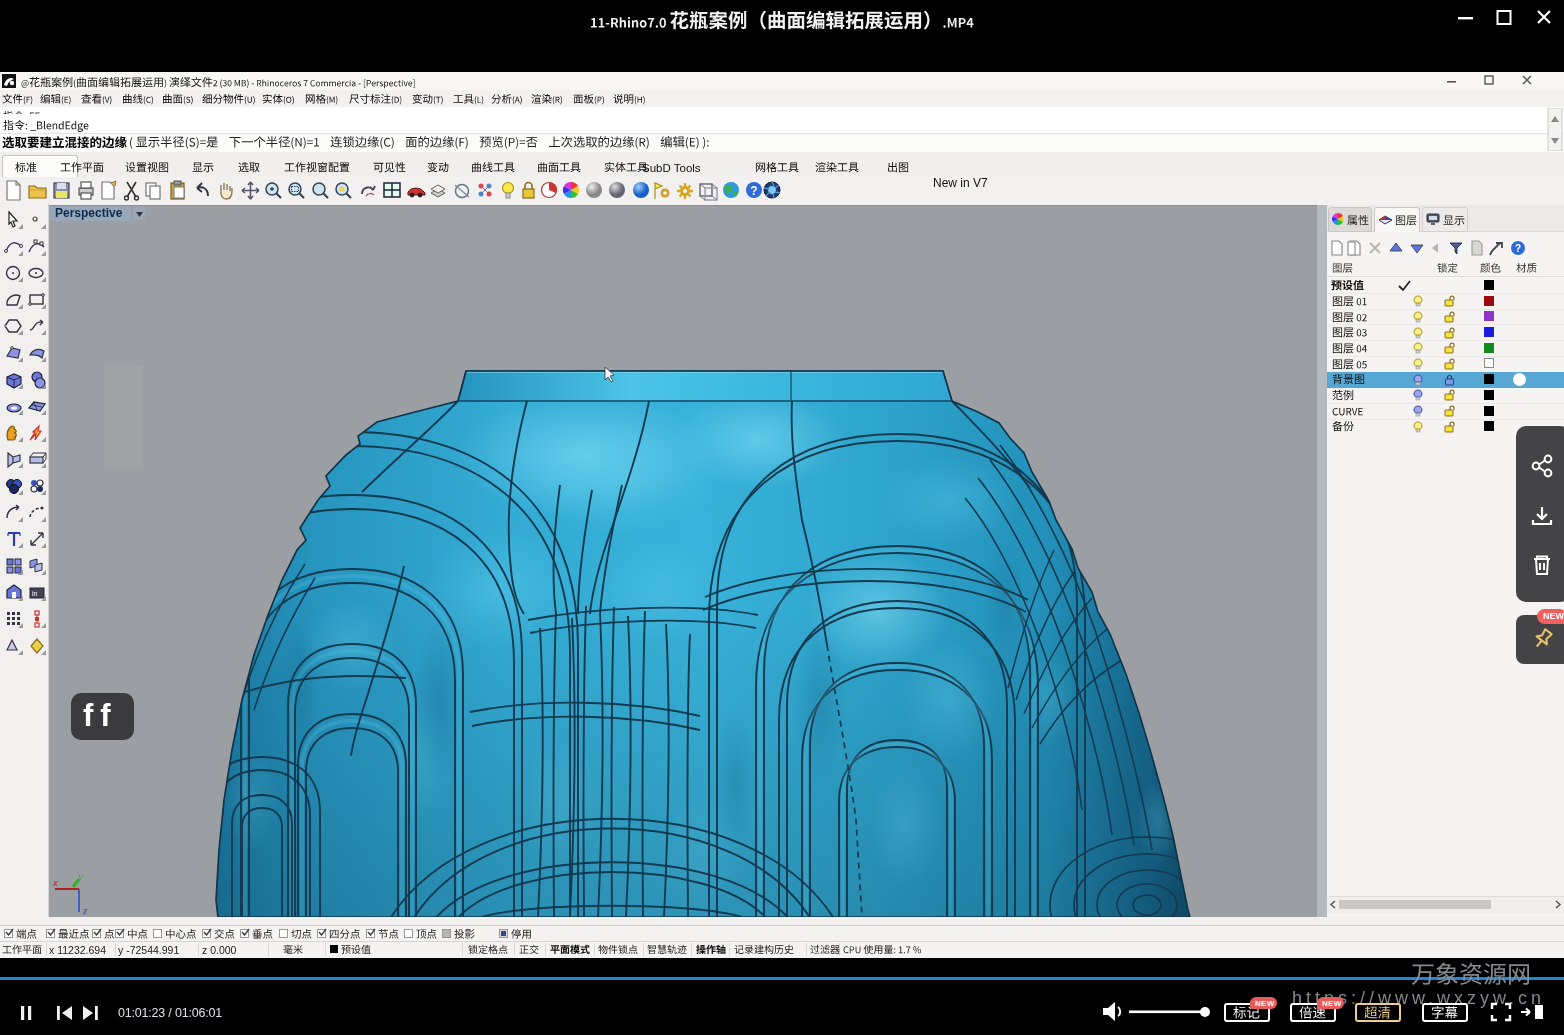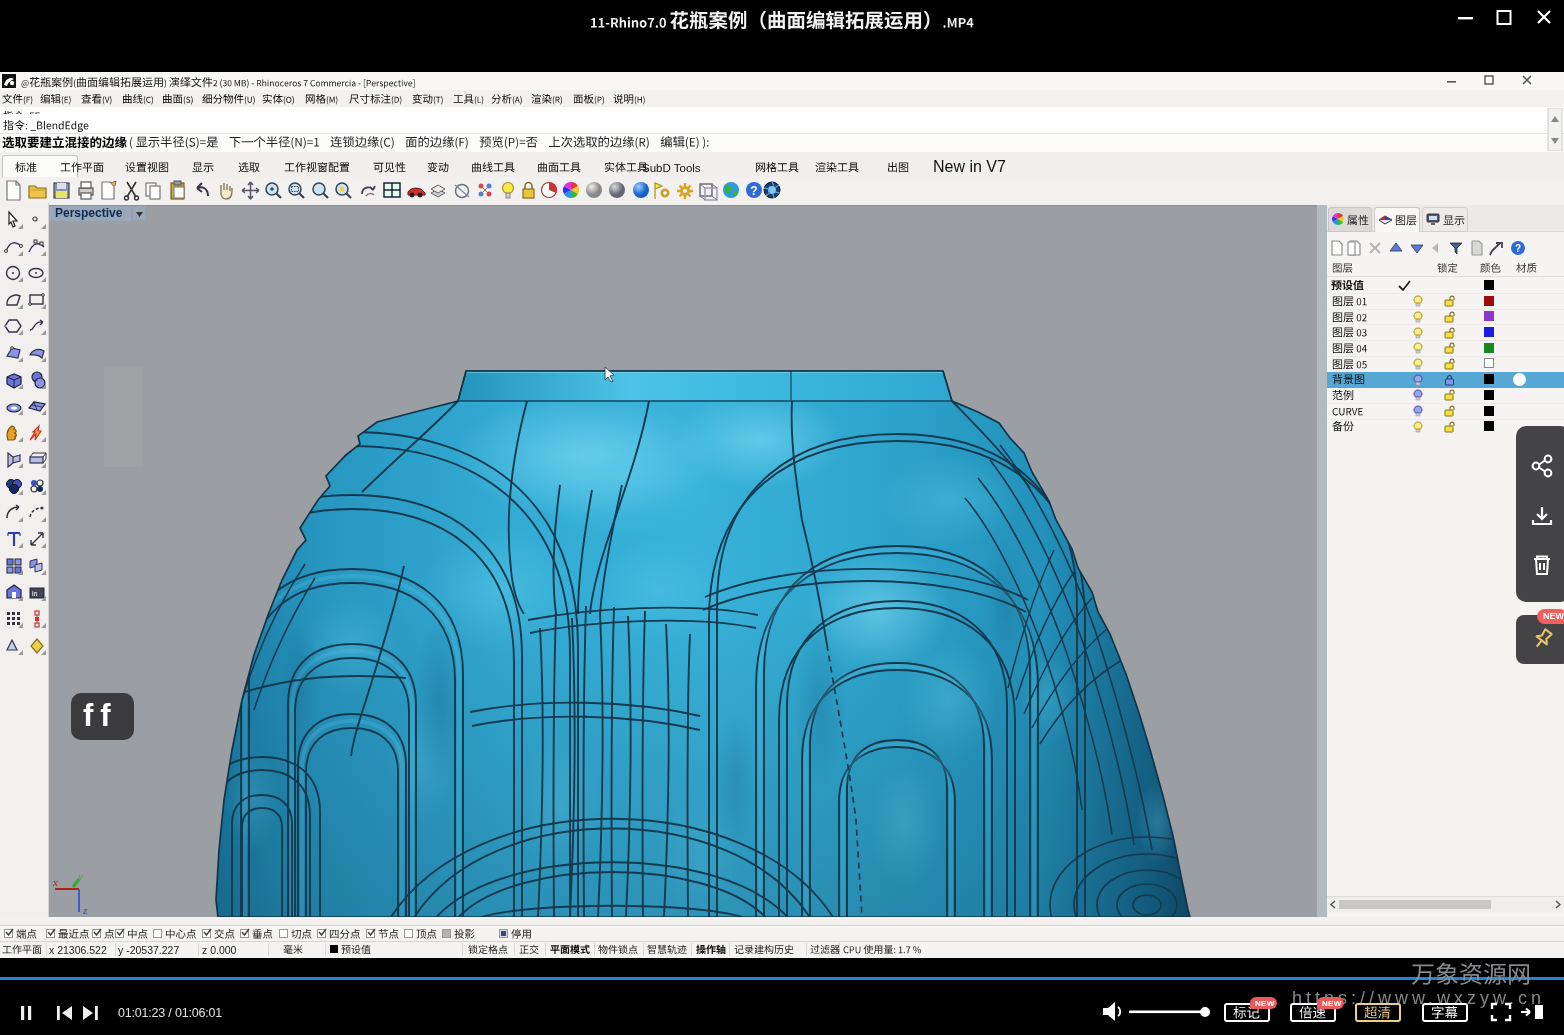--- a/index.html
+++ b/index.html
@@ -131,21 +131,21 @@
 <div class="abs" style="left:642px;top:162px;font-size:11.5px;color:#111">SubD Tools</div>
 <svg style="position:absolute;left:755px;top:159px;overflow:visible;" width="46" height="15">
     <path transform="translate(0,12.3)" d="M2.1 -5.9C2.6 -5.3 3.2 -4.6 3.7 -3.9C3.2 -2.7 2.7 -1.7 1.9 -1C2.1 -0.9 2.4 -0.6 2.5 -0.5C3.2 -1.2 3.7 -2.1 4.2 -3.1C4.5 -2.6 4.8 -2.1 5 -1.7L5.6 -2.3C5.3 -2.7 4.9 -3.3 4.5 -4C4.8 -4.9 5 -5.9 5.2 -7L4.4 -7C4.3 -6.2 4.1 -5.4 3.9 -4.7C3.5 -5.3 3.1 -5.9 2.6 -6.4ZM5.3 -5.9C5.8 -5.3 6.3 -4.6 6.8 -3.8C6.4 -2.6 5.8 -1.6 5 -0.9C5.2 -0.8 5.5 -0.5 5.6 -0.4C6.3 -1.1 6.9 -2 7.3 -3.1C7.7 -2.5 8 -1.9 8.2 -1.4L8.8 -1.9C8.5 -2.5 8.1 -3.2 7.6 -3.9C7.9 -4.8 8.1 -5.8 8.3 -6.9L7.6 -7C7.4 -6.2 7.3 -5.4 7.1 -4.7C6.7 -5.3 6.3 -5.8 5.9 -6.3ZM1 -8.6V0.9H1.8V-7.8H9.2V-0.2C9.2 -0 9.2 0 9 0C8.7 0.1 8 0.1 7.3 0C7.4 0.3 7.6 0.6 7.6 0.8C8.6 0.9 9.2 0.8 9.6 0.7C9.9 0.6 10.1 0.3 10.1 -0.2V-8.6Z M17.3 -7.3H19.7C19.4 -6.6 19 -6 18.4 -5.5C17.9 -6 17.5 -6.6 17.2 -7.1ZM13.2 -9.2V-6.9H11.6V-6.1H13.1C12.8 -4.6 12 -2.9 11.3 -1.9C11.5 -1.7 11.7 -1.4 11.7 -1.2C12.3 -1.9 12.8 -3.1 13.2 -4.4V0.9H14V-4.7C14.3 -4.2 14.7 -3.6 14.9 -3.3L15.4 -3.9C15.2 -4.2 14.3 -5.3 14 -5.6V-6.1H15.3L15 -5.9C15.2 -5.8 15.5 -5.5 15.6 -5.3C16 -5.7 16.4 -6 16.7 -6.5C17 -6 17.4 -5.4 17.9 -4.9C17 -4.1 15.9 -3.6 14.8 -3.2C14.9 -3 15.1 -2.7 15.2 -2.5C15.5 -2.6 15.8 -2.8 16.1 -2.9V0.9H16.9V0.4H19.9V0.8H20.7V-3L21.2 -2.8C21.4 -3 21.6 -3.3 21.7 -3.5C20.7 -3.8 19.7 -4.3 19 -4.9C19.8 -5.7 20.4 -6.7 20.8 -7.8L20.3 -8.1L20.1 -8.1H17.7C17.9 -8.4 18.1 -8.7 18.2 -9L17.4 -9.3C17 -8.1 16.3 -7.1 15.4 -6.3V-6.9H14V-9.2ZM16.9 -0.3V-2.4H19.9V-0.3ZM16.6 -3.2C17.3 -3.5 17.9 -3.9 18.4 -4.4C19 -3.9 19.6 -3.5 20.3 -3.2Z M22.6 -0.8V0H32.5V-0.8H27.9V-7.1H31.9V-8H23.1V-7.1H27V-0.8Z M39.7 -0.9C40.9 -0.4 42.2 0.4 42.9 0.9L43.6 0.3C42.8 -0.2 41.4 -0.9 40.2 -1.5ZM36.6 -1.5C35.9 -0.9 34.6 -0.1 33.4 0.3C33.6 0.4 33.9 0.7 34 0.9C35.2 0.4 36.5 -0.3 37.4 -1ZM35.3 -8.7V-2.3H33.6V-1.6H43.5V-2.3H41.8V-8.7ZM36.1 -2.3V-3.3H41V-2.3ZM36.1 -6.4H41V-5.5H36.1ZM36.1 -7.1V-8H41V-7.1ZM36.1 -4.9H41V-3.9H36.1Z" fill="#111"></path>
   </svg>
 <svg style="position:absolute;left:815px;top:159px;overflow:visible;" width="46" height="15">
     <path transform="translate(0,12.3)" d="M4.5 -6.4V-5.7H9.2V-6.4ZM3.2 -0.1V0.6H10.6V-0.1ZM5 -2.7H8.7V-1.6H5ZM5 -4.3H8.7V-3.3H5ZM4.3 -4.9V-1H9.4V-4.9ZM1 -8.5C1.6 -8.2 2.4 -7.6 2.8 -7.2L3.3 -7.9C2.9 -8.2 2.1 -8.7 1.5 -9.1ZM0.4 -5.6C1.1 -5.2 1.9 -4.7 2.4 -4.3L2.9 -5C2.4 -5.3 1.6 -5.9 0.9 -6.2ZM0.8 0.2 1.5 0.7C2.1 -0.3 2.8 -1.7 3.3 -2.9L2.7 -3.4C2.1 -2.1 1.3 -0.7 0.8 0.2ZM6.2 -9.1C6.4 -8.8 6.5 -8.4 6.6 -8H3.5V-6.1H4.3V-7.3H9.5V-6.1H10.3V-8H7.5C7.4 -8.4 7.2 -8.9 7.1 -9.3Z M11.5 -7C12.1 -6.8 12.9 -6.5 13.4 -6.2L13.7 -6.9C13.3 -7.1 12.5 -7.4 11.8 -7.6ZM12.2 -8.6C12.9 -8.4 13.7 -8 14.1 -7.8L14.5 -8.4C14 -8.6 13.2 -9 12.6 -9.2ZM11.8 -4.2 12.4 -3.7C13 -4.3 13.7 -5 14.3 -5.7L13.8 -6.2C13.1 -5.5 12.3 -4.7 11.8 -4.2ZM16.1 -4.4V-3.2H11.6V-2.5H15.3C14.4 -1.4 12.8 -0.4 11.4 0C11.6 0.2 11.8 0.5 11.9 0.7C13.4 0.1 15.1 -1 16.1 -2.2V0.9H16.9V-2.2C17.9 -0.9 19.5 0.1 21.1 0.6C21.2 0.4 21.4 0.1 21.6 -0.1C20.1 -0.5 18.6 -1.4 17.6 -2.5H21.4V-3.2H16.9V-4.4ZM16.7 -9.2C16.7 -8.8 16.6 -8.4 16.6 -8H14.8V-7.3H16.5C16.1 -5.8 15.4 -5 14 -4.4C14.1 -4.3 14.4 -3.9 14.5 -3.8C16.1 -4.5 16.9 -5.5 17.3 -7.3H18.8V-5.3C18.8 -4.7 18.9 -4.5 19 -4.3C19.2 -4.2 19.5 -4.1 19.7 -4.1C19.9 -4.1 20.2 -4.1 20.4 -4.1C20.6 -4.1 20.9 -4.1 21 -4.2C21.2 -4.3 21.3 -4.4 21.4 -4.6C21.4 -4.8 21.5 -5.4 21.5 -5.9C21.3 -5.9 21 -6.1 20.8 -6.2C20.8 -5.7 20.8 -5.3 20.7 -5.1C20.7 -5 20.7 -4.9 20.6 -4.9C20.5 -4.8 20.4 -4.8 20.3 -4.8C20.2 -4.8 20 -4.8 19.9 -4.8C19.8 -4.8 19.7 -4.8 19.7 -4.9C19.6 -4.9 19.6 -5 19.6 -5.3V-8H17.4C17.5 -8.4 17.5 -8.8 17.5 -9.3Z M22.6 -0.8V0H32.5V-0.8H27.9V-7.1H31.9V-8H23.1V-7.1H27V-0.8Z M39.7 -0.9C40.9 -0.4 42.2 0.4 42.9 0.9L43.6 0.3C42.8 -0.2 41.4 -0.9 40.2 -1.5ZM36.6 -1.5C35.9 -0.9 34.6 -0.1 33.4 0.3C33.6 0.4 33.9 0.7 34 0.9C35.2 0.4 36.5 -0.3 37.4 -1ZM35.3 -8.7V-2.3H33.6V-1.6H43.5V-2.3H41.8V-8.7ZM36.1 -2.3V-3.3H41V-2.3ZM36.1 -6.4H41V-5.5H36.1ZM36.1 -7.1V-8H41V-7.1ZM36.1 -4.9H41V-3.9H36.1Z" fill="#111"></path>
   </svg>
 <svg style="position:absolute;left:887px;top:159px;overflow:visible;" width="24" height="15">
     <path transform="translate(0,12.3)" d="M1.1 -3.8V0.2H9V0.9H9.8V-3.8H9V-0.6H5.9V-4.4H9.4V-8.2H8.5V-5.2H5.9V-9.2H5V-5.2H2.5V-8.2H1.6V-4.4H5V-0.6H2.1V-3.8Z M15.1 -3.1C16 -2.9 17.1 -2.5 17.7 -2.2L18.1 -2.8C17.5 -3 16.4 -3.4 15.5 -3.6ZM14 -1.7C15.5 -1.5 17.4 -1 18.5 -0.7L18.9 -1.3C17.8 -1.6 15.9 -2.1 14.4 -2.2ZM11.9 -8.8V0.9H12.7V0.4H20.3V0.9H21.1V-8.8ZM12.7 -0.3V-8H20.3V-0.3ZM15.6 -7.8C15 -6.9 14.1 -6 13.1 -5.5C13.3 -5.4 13.6 -5.1 13.7 -5C14 -5.2 14.4 -5.5 14.7 -5.8C15 -5.4 15.4 -5.1 15.9 -4.8C14.9 -4.3 13.9 -4 12.9 -3.8C13.1 -3.7 13.2 -3.3 13.3 -3.1C14.4 -3.4 15.5 -3.8 16.6 -4.4C17.5 -3.9 18.5 -3.5 19.6 -3.3C19.7 -3.5 19.9 -3.7 20.1 -3.9C19.1 -4.1 18.1 -4.4 17.3 -4.8C18.1 -5.3 18.8 -5.9 19.2 -6.7L18.8 -6.9L18.6 -6.9H15.8C16 -7.1 16.1 -7.3 16.2 -7.5ZM15.2 -6.2 15.2 -6.3H18.1C17.7 -5.8 17.2 -5.5 16.6 -5.1C16 -5.4 15.5 -5.8 15.2 -6.2Z" fill="#111"></path>
   </svg>
-<div class="abs" style="left:933px;top:158px;font-size:16px;color:#111">New in V7</div>
+<div class="abs" style="left:933px;top:176px;font-size:12px;color:#111">New in V7</div>
 <svg class="abs" style="left:3px;top:180px" width="21" height="21" viewBox="0 0 21 21">
     <path d="M4 1 H13 L17 5 V20 H4 Z" fill="#fff" stroke="#777" stroke-width="1.2"></path>
     <path d="M13 1 L13 5 L17 5" fill="none" stroke="#777" stroke-width="1.2"></path>
   </svg>
 <svg class="abs" style="left:27px;top:180px" width="21" height="21" viewBox="0 0 21 21">
     <path d="M2 6 L8 6 L10 8 L19 8 L19 18 L2 18 Z" fill="#f0c24a" stroke="#8a6d1f" stroke-width="1.2"></path>
     <path d="M2 10 L19 10" stroke="#caa030" stroke-width="1"></path>
   </svg>
 <svg class="abs" style="left:51px;top:180px" width="21" height="21" viewBox="0 0 21 21">
     <rect x="3" y="3" width="15" height="15" fill="#8a94a8" stroke="#445" stroke-width="1.2"></rect>
@@ -965,22 +965,22 @@
 <div class="abs" style="left:545px;top:943px;width:1px;height:13px;background:#d9d8d6"></div>
 <div class="abs" style="left:594px;top:943px;width:1px;height:13px;background:#d9d8d6"></div>
 <div class="abs" style="left:643px;top:943px;width:1px;height:13px;background:#d9d8d6"></div>
 <div class="abs" style="left:691px;top:943px;width:1px;height:13px;background:#d9d8d6"></div>
 <div class="abs" style="left:729px;top:943px;width:1px;height:13px;background:#d9d8d6"></div>
 <div class="abs" style="left:806px;top:943px;width:1px;height:13px;background:#d9d8d6"></div>
 <div class="abs" style="left:839px;top:943px;width:1px;height:13px;background:#d9d8d6"></div>
 <svg style="position:absolute;left:2px;top:942px;overflow:visible;" width="42" height="14">
     <path transform="translate(0,11.2)" d="M0.5 -0.7V0H9.5V-0.7H5.4V-6.5H9V-7.3H1V-6.5H4.6V-0.7Z M15.3 -8.3C14.8 -6.8 13.9 -5.4 13.1 -4.4C13.2 -4.3 13.5 -4 13.6 -3.9C14.1 -4.5 14.6 -5.2 15.1 -6H15.8V0.8H16.5V-1.6H19.5V-2.4H16.5V-3.9H19.4V-4.6H16.5V-6H19.6V-6.7H15.4C15.6 -7.2 15.8 -7.6 16 -8.1ZM12.8 -8.4C12.3 -6.8 11.3 -5.3 10.4 -4.4C10.5 -4.2 10.7 -3.8 10.8 -3.6C11.1 -4 11.5 -4.4 11.8 -4.8V0.8H12.5V-6C12.9 -6.7 13.3 -7.4 13.6 -8.1Z M21.7 -6.3C22.1 -5.6 22.5 -4.6 22.7 -4L23.4 -4.2C23.2 -4.8 22.8 -5.8 22.4 -6.5ZM27.6 -6.5C27.3 -5.8 26.8 -4.8 26.5 -4.2L27.1 -4C27.5 -4.6 28 -5.5 28.3 -6.3ZM20.5 -3.5V-2.7H24.6V0.8H25.4V-2.7H29.5V-3.5H25.4V-7H28.9V-7.7H21.1V-7H24.6V-3.5Z M33.9 -3.3H36V-2.2H33.9ZM33.9 -4V-5.1H36V-4ZM33.9 -1.6H36V-0.4H33.9ZM30.6 -7.7V-7H34.4C34.4 -6.6 34.3 -6.1 34.2 -5.8H31V0.8H31.8V0.3H38.2V0.8H39V-5.8H34.9L35.3 -7H39.5V-7.7ZM31.8 -0.4V-5.1H33.2V-0.4ZM38.2 -0.4H36.7V-5.1H38.2Z" fill="#222"></path>
   </svg>
-<div class="abs" style="left:49px;top:944px;font-size:10.5px;color:#222">x 21306.522</div>
-<div class="abs" style="left:118px;top:944px;font-size:10.5px;color:#222">y -20537.227</div>
+<div class="abs" style="left:49px;top:944px;font-size:10.5px;color:#222">x 11232.694</div>
+<div class="abs" style="left:118px;top:944px;font-size:10.5px;color:#222">y -72544.991</div>
 <div class="abs" style="left:202px;top:944px;font-size:10.5px;color:#222">z 0.000</div>
 <svg style="position:absolute;left:283px;top:942px;overflow:visible;" width="22" height="14">
     <path transform="translate(0,11.2)" d="M0.7 -4.2V-2.6H1.4V-3.7H8.6V-2.6H9.3V-4.2ZM2.7 -6H7.4V-5.2H2.7ZM1.9 -6.5V-4.7H8.2V-6.5ZM4.3 -8.3C4.4 -8.1 4.6 -7.8 4.7 -7.6H0.6V-7H9.5V-7.6H5.5C5.4 -7.9 5.2 -8.2 5 -8.5ZM7.3 -3.6C6 -3.3 3.8 -3.1 2 -3C2 -2.8 2.1 -2.6 2.1 -2.5C2.8 -2.6 3.6 -2.6 4.3 -2.7V-2.1L1.3 -1.9L1.3 -1.4L4.3 -1.6V-1.1L0.8 -0.8L0.8 -0.3L4.3 -0.6V-0.3C4.3 0.5 4.6 0.7 5.8 0.7C6.1 0.7 8.1 0.7 8.4 0.7C9.2 0.7 9.5 0.4 9.6 -0.5C9.4 -0.5 9.1 -0.6 8.9 -0.7C8.9 -0 8.8 0.1 8.3 0.1C7.9 0.1 6.2 0.1 5.9 0.1C5.2 0.1 5 0 5 -0.3V-0.6L9.1 -0.9L9 -1.4L5 -1.1V-1.7L8.5 -1.9L8.4 -2.4L5 -2.2V-2.7C6 -2.8 6.9 -3 7.6 -3.1Z M18.1 -7.9C17.8 -7.1 17.2 -6 16.7 -5.4L17.3 -5.1C17.8 -5.7 18.4 -6.7 18.9 -7.6ZM11.2 -7.5C11.7 -6.8 12.3 -5.8 12.5 -5.2L13.3 -5.5C13 -6.1 12.4 -7.1 11.8 -7.8ZM14.6 -8.4V-4.5H10.6V-3.8H14C13.1 -2.4 11.7 -1 10.3 -0.3C10.5 -0.1 10.8 0.1 10.9 0.3C12.2 -0.5 13.7 -1.9 14.6 -3.4V0.8H15.4V-3.5C16.3 -2 17.8 -0.5 19.1 0.2C19.2 0.1 19.5 -0.2 19.7 -0.4C18.4 -1.1 16.9 -2.4 16 -3.8H19.4V-4.5H15.4V-8.4Z" fill="#222"></path>
   </svg>
 <div class="abs" style="left:330px;top:945px;width:8px;height:8px;background:#000"></div>
 <svg style="position:absolute;left:341px;top:942px;overflow:visible;" width="32" height="14">
     <path transform="translate(0,11.2)" d="M6.7 -5V-3C6.7 -1.9 6.5 -0.6 4.1 0.2C4.3 0.4 4.5 0.6 4.6 0.8C7.1 -0.2 7.4 -1.7 7.4 -2.9V-5ZM7.2 -0.9C7.9 -0.4 8.7 0.3 9.1 0.8L9.6 0.3C9.2 -0.2 8.4 -0.9 7.8 -1.3ZM0.9 -6.1C1.5 -5.7 2.3 -5.1 2.8 -4.7H0.4V-4H2V-0.1C2 0 2 0.1 1.8 0.1C1.7 0.1 1.2 0.1 0.7 0.1C0.8 0.3 0.9 0.6 1 0.8C1.7 0.8 2.1 0.8 2.4 0.7C2.7 0.5 2.8 0.3 2.8 -0.1V-4H3.8C3.6 -3.5 3.4 -2.9 3.3 -2.6L3.8 -2.4C4.1 -3 4.4 -3.8 4.7 -4.6L4.2 -4.7L4.1 -4.7H3.4L3.6 -5C3.4 -5.1 3.1 -5.4 2.7 -5.6C3.3 -6.2 3.9 -6.9 4.4 -7.6L3.9 -8L3.8 -7.9H0.6V-7.2H3.3C3 -6.8 2.6 -6.3 2.2 -6L1.3 -6.6ZM5 -6.3V-1.5H5.7V-5.6H8.5V-1.5H9.2V-6.3H7.2L7.6 -7.3H9.6V-8H4.6V-7.3H6.8C6.7 -7 6.6 -6.6 6.5 -6.3Z M11.2 -7.8C11.8 -7.3 12.4 -6.6 12.7 -6.2L13.2 -6.7C12.9 -7.1 12.2 -7.8 11.7 -8.2ZM10.4 -5.3V-4.5H11.8V-1C11.8 -0.5 11.5 -0.2 11.3 -0C11.5 0.1 11.7 0.4 11.8 0.6C11.9 0.4 12.2 0.2 13.9 -1.1C13.9 -1.3 13.7 -1.6 13.7 -1.8L12.6 -0.9V-5.3ZM14.9 -8V-6.9C14.9 -6.2 14.7 -5.4 13.4 -4.8C13.5 -4.6 13.8 -4.4 13.9 -4.2C15.3 -4.9 15.6 -6 15.6 -6.9V-7.3H17.4V-5.7C17.4 -5 17.5 -4.7 18.2 -4.7C18.3 -4.7 18.8 -4.7 19 -4.7C19.2 -4.7 19.4 -4.7 19.5 -4.7C19.5 -4.9 19.5 -5.2 19.4 -5.4C19.3 -5.4 19.1 -5.3 19 -5.3C18.8 -5.3 18.4 -5.3 18.3 -5.3C18.1 -5.3 18.1 -5.4 18.1 -5.7V-8ZM18.1 -3.3C17.7 -2.5 17.1 -1.8 16.5 -1.3C15.8 -1.8 15.3 -2.5 14.9 -3.3ZM13.8 -4V-3.3H14.4L14.2 -3.2C14.6 -2.3 15.2 -1.5 15.9 -0.9C15.2 -0.4 14.3 -0.1 13.4 0.1C13.6 0.3 13.7 0.6 13.8 0.8C14.7 0.5 15.7 0.2 16.5 -0.4C17.2 0.2 18.1 0.6 19.2 0.8C19.3 0.6 19.5 0.3 19.6 0.2C18.7 -0 17.8 -0.4 17.1 -0.9C17.9 -1.6 18.6 -2.6 19 -3.8L18.6 -4L18.4 -4Z M26 -8.4C26 -8.1 25.9 -7.7 25.9 -7.4H23.3V-6.7H25.7C25.7 -6.4 25.6 -6 25.6 -5.8H23.8V-0.1H22.9V0.5H29.6V-0.1H28.7V-5.8H26.2C26.3 -6 26.4 -6.4 26.5 -6.7H29.3V-7.4H26.6L26.8 -8.3ZM24.5 -0.1V-1H28V-0.1ZM24.5 -3.8H28V-2.9H24.5ZM24.5 -4.4V-5.2H28V-4.4ZM24.5 -2.4H28V-1.5H24.5ZM22.6 -8.4C22.1 -6.9 21.2 -5.4 20.3 -4.4C20.4 -4.2 20.7 -3.8 20.7 -3.7C21 -4 21.3 -4.4 21.6 -4.8V0.8H22.3V-5.9C22.7 -6.6 23 -7.4 23.3 -8.2Z" fill="#222"></path>
   </svg>
 <svg style="position:absolute;left:468px;top:942px;overflow:visible;" width="42" height="14">
     <path transform="translate(0,11.2)" d="M6.4 -4.5V-2.8C6.4 -1.8 6.2 -0.5 3.7 0.2C3.9 0.4 4.1 0.7 4.2 0.8C6.8 -0.1 7.1 -1.5 7.1 -2.7V-4.5ZM6.7 -0.6C7.6 -0.2 8.6 0.4 9.2 0.8L9.6 0.3C9.1 -0.1 8 -0.7 7.2 -1.1ZM4.4 -7.8C4.8 -7.2 5.2 -6.5 5.4 -6L6 -6.3C5.8 -6.8 5.4 -7.5 5 -8.1ZM8.6 -8C8.3 -7.5 7.9 -6.7 7.6 -6.2L8.2 -6C8.5 -6.5 8.9 -7.2 9.2 -7.8ZM1.8 -8.4C1.5 -7.4 0.9 -6.5 0.3 -6C0.5 -5.8 0.7 -5.4 0.7 -5.3C1.1 -5.6 1.4 -6.1 1.7 -6.6H4.2V-7.2H2.1C2.2 -7.5 2.3 -7.9 2.5 -8.2ZM0.7 -3.4V-2.8H2V-0.8C2 -0.3 1.6 0.1 1.4 0.2C1.5 0.4 1.8 0.6 1.9 0.7C2 0.6 2.3 0.4 4.1 -0.6C4 -0.8 4 -1 4 -1.2L2.7 -0.6V-2.8H4.1V-3.4H2.7V-4.8H3.9V-5.5H1.1V-4.8H2V-3.4ZM6.4 -8.5V-5.7H4.6V-1H5.3V-5H8.3V-1.1H9V-5.7H7.1V-8.5Z M12.2 -3.8C12 -2 11.5 -0.5 10.4 0.3C10.5 0.4 10.8 0.7 11 0.8C11.6 0.2 12.1 -0.5 12.5 -1.4C13.4 0.3 14.9 0.6 17 0.6H19.3C19.4 0.4 19.5 0.1 19.6 -0.1C19.1 -0.1 17.4 -0.1 17 -0.1C16.4 -0.1 15.9 -0.1 15.4 -0.2V-2.2H18.4V-3H15.4V-4.6H17.9V-5.3H12.1V-4.6H14.6V-0.4C13.8 -0.8 13.2 -1.3 12.8 -2.4C12.9 -2.8 12.9 -3.2 13 -3.7ZM14.3 -8.3C14.4 -8 14.6 -7.6 14.7 -7.3H10.8V-5.1H11.6V-6.6H18.4V-5.1H19.2V-7.3H15.6C15.5 -7.6 15.2 -8.1 15 -8.5Z M25.8 -6.7H27.9C27.6 -6 27.2 -5.5 26.8 -5C26.3 -5.5 25.9 -6 25.6 -6.5ZM22 -8.4V-6.3H20.5V-5.5H21.9C21.6 -4.2 20.9 -2.6 20.3 -1.8C20.4 -1.6 20.6 -1.3 20.7 -1.1C21.2 -1.8 21.6 -2.8 22 -4V0.8H22.7V-4.2C23 -3.8 23.4 -3.3 23.6 -3L24 -3.6C23.8 -3.8 23 -4.8 22.7 -5.1V-5.5H23.9L23.6 -5.4C23.8 -5.2 24.1 -5 24.2 -4.8C24.6 -5.1 24.9 -5.5 25.2 -5.9C25.5 -5.4 25.8 -5 26.3 -4.5C25.4 -3.8 24.4 -3.2 23.4 -2.9C23.6 -2.8 23.8 -2.5 23.8 -2.3C24.1 -2.4 24.4 -2.5 24.6 -2.6V0.8H25.3V0.4H28.1V0.8H28.8V-2.7L29.3 -2.5C29.4 -2.7 29.6 -3 29.8 -3.1C28.8 -3.5 27.9 -3.9 27.3 -4.5C28 -5.2 28.5 -6.1 28.9 -7.1L28.4 -7.4L28.3 -7.3H26.1C26.3 -7.6 26.4 -7.9 26.5 -8.2L25.8 -8.4C25.4 -7.4 24.8 -6.4 24 -5.7V-6.3H22.7V-8.4ZM25.3 -0.3V-2.2H28.1V-0.3ZM25.1 -2.9C25.7 -3.2 26.2 -3.6 26.8 -4C27.2 -3.6 27.8 -3.2 28.5 -2.9Z M32.4 -4.7H37.6V-2.9H32.4ZM33.4 -1.3C33.5 -0.6 33.6 0.2 33.6 0.7L34.4 0.6C34.4 0.1 34.3 -0.7 34.1 -1.3ZM35.5 -1.3C35.8 -0.7 36.1 0.2 36.2 0.7L36.9 0.5C36.8 0 36.5 -0.8 36.1 -1.4ZM37.5 -1.4C38 -0.7 38.6 0.2 38.8 0.7L39.5 0.4C39.3 -0.1 38.7 -1 38.2 -1.6ZM31.8 -1.6C31.5 -0.8 30.9 0 30.4 0.5L31.1 0.8C31.6 0.3 32.2 -0.6 32.5 -1.4ZM31.7 -5.4V-2.2H38.4V-5.4H35.3V-6.6H39.1V-7.3H35.3V-8.4H34.5V-5.4Z" fill="#222"></path>

